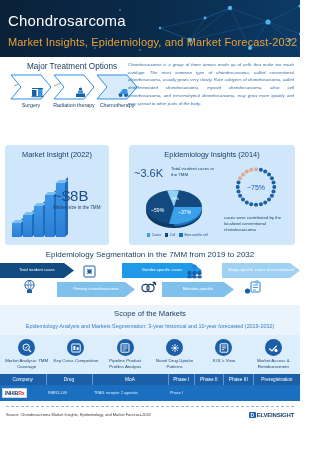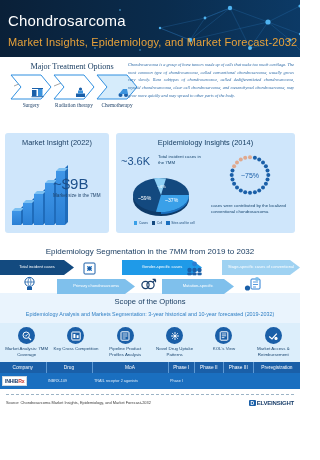--- a/index.html
+++ b/index.html
@@ -23,21 +23,21 @@
   .header-title {
     position: absolute; left: 8px; top: 12px;
     color: #ffffff; font-size: 15px; font-weight: 400; letter-spacing: .2px;
   }
   .header-sub {
     position: absolute; left: 8px; top: 36px;
     color: #e8a23a; font-size: 11px; letter-spacing: .15px;
   }
 
   
-  .sec-intro { position: relative; height: 76px; padding: 5px 6px 0 6px; font-family: Liberation Serif, serif; }
+  .sec-intro { position: relative; height: 88px; padding: 5px 6px 0 6px; }
   .treat-title {
     font-size: 8.2px; color: #1c3f63; text-align: center;
     width: 128px; margin-left: 2px; margin-bottom: 3px;
   }
   .chev-row { display: flex; align-items: flex-start; gap: 1px; margin-left: 4px; }
   .chev-col { width: 42px; text-align: center; }
   .chev {
     position: relative; height: 26px; width: 42px;
     display: flex; align-items: center; justify-content: center;
   }
@@ -45,21 +45,21 @@
   .chev .gl { position: relative; z-index: 2; }
   .chev-label { font-size: 5.3px; color: #23456b; line-height: 1.25; margin-top: 2px; }
   .arc-wrap { position: absolute; left: 10px; top: 22px; }
   .intro-text {
     position: absolute; left: 128px; top: 4px; width: 166px;
     font-size: 4.35px; line-height: 1.78; color: #2f6ca8;
     font-style: italic; text-align: justify;
   }
 
   
-  .sec-insights { display: flex; gap: 7px; padding: 0 5px; height: 100px; justify-content: space-between; }
+  .sec-insights { display: flex; gap: 20px; padding: 0 5px; height: 100px; justify-content: space-between; }
   .card-market {
     width: 104px; background: #cfe6fb; border-radius: 3px;
     padding: 5px 4px; position: relative;
   }
   .card-epi {
     flex: 1; background: #cfe6fb; border-radius: 3px;
     padding: 5px 4px; position: relative;
   }
   .card-title { font-size: 7.4px; color: #1c3f63; text-align: center; }
   .card-title-epi { font-size: 7.4px; color: #123a5e; text-align: center; font-weight: 400; }
@@ -89,21 +89,21 @@
   .pie-lbl { position: absolute; font-size: 5.1px; color: #ffffff; }
   .legend { position: absolute; left: 14px; top: 72px; display: flex; gap: 4px; }
   .legend-item { display: flex; align-items: center; gap: 1.5px; }
   .legend-sw { width: 3.4px; height: 3.4px; display: inline-block; }
   .legend-tx { font-size: 3.2px; color: #1d4d7c; }
 
   .donut-wrap { text-align: center; }
   .donut-cap { font-size: 4.3px; color: #16456e; line-height: 1.45; margin-top: 2px; padding: 0 3px; }
 
   
-  .sec-seg { height: 60px; position: relative; padding-top: 14px; }
+  .sec-seg { height: 60px; position: relative; padding-top: 5px; }
   .seg-title { font-size: 8px; color: #1c3f63; text-align: center; margin-bottom: 4px; }
   .seg-track { position: relative; height: 36px; }
   .seg-chev { position: absolute; height: 15px; display: flex; align-items: center; justify-content: center; }
   .seg-chev span { position: relative; z-index: 2; font-size: 4.1px; color: #fff; text-align: center; line-height: 1.2; padding: 0 5px; }
   .seg-chev svg { position: absolute; inset: 0; }
   .seg-ico { position: absolute; font-size: 7px; color: #2a7fd4; }
 
   
   .sec-scope { background: #eaf4fd; padding: 4px 6px 5px; }
   .scope-title { font-size: 7.6px; color: #1c3f63; text-align: center; }
@@ -256,21 +256,21 @@
   <div class="card-market">
     <div class="card-title">Market Insight (2022)</div>
     <div class="bars">
       <div class="bar" style="height:14px"></div>
       <div class="bar" style="height:22px"></div>
       <div class="bar" style="height:31px"></div>
       <div class="bar" style="height:42px"></div>
       <div class="bar" style="height:54px"></div>
     </div>
     <div class="market-val">
-      <div class="market-num">~$9B</div>
+      <div class="market-num">~$8B</div>
       <div class="market-cap">Market size in the 7MM</div>
     </div>
   </div>
 
   <div class="card-epi">
     <div class="card-title-epi">Epidemiology Insights (2014)</div>
     <div class="epi-body">
       <div class="epi-left">
         <div class="epi-k">~3.6K</div>
         <div class="epi-k-cap">Total incident cases in the 7MM</div>
@@ -415,21 +415,21 @@
           <circle cx="3.5" cy="11" r="2.6" fill="#1a5fa8"></circle>
           <rect x="7" y="2" width="9" height="10" rx="1" fill="none" stroke="#2a7fd4" stroke-width="1"></rect>
           <path d="M9 5 H14 M9 7.5 H14 M9 10 H12" stroke="#2a7fd4" stroke-width="0.8"></path>
           <circle cx="13" cy="2" r="2" fill="#7fc0ec"></circle>
         </svg>
     </div>
   </div>
 </div>
 
 <div class="sec-scope">
-  <div class="scope-title">Scope of the Options</div>
+  <div class="scope-title">Scope of the Markets</div>
   <div class="scope-sub">Epidemiology Analysis and Markets Segmentation: 3-year historical and 10-year forecasted (2019-2032)</div>
 </div>
 
 <div class="sec-feat">
   <div class="feat">
     <div class="feat-ico">
       <svg width="10" height="10" viewBox="0 0 10 10">
           <circle cx="4.2" cy="4.2" r="3.2" fill="none" stroke="#fff" stroke-width="1"></circle>
           <path d="M6.6 6.6 L9 9" stroke="#fff" stroke-width="1.2"></path>
           <path d="M2.8 4.2 L3.9 5.3 L5.8 2.9" stroke="#fff" stroke-width="0.8" fill="none"></path>

